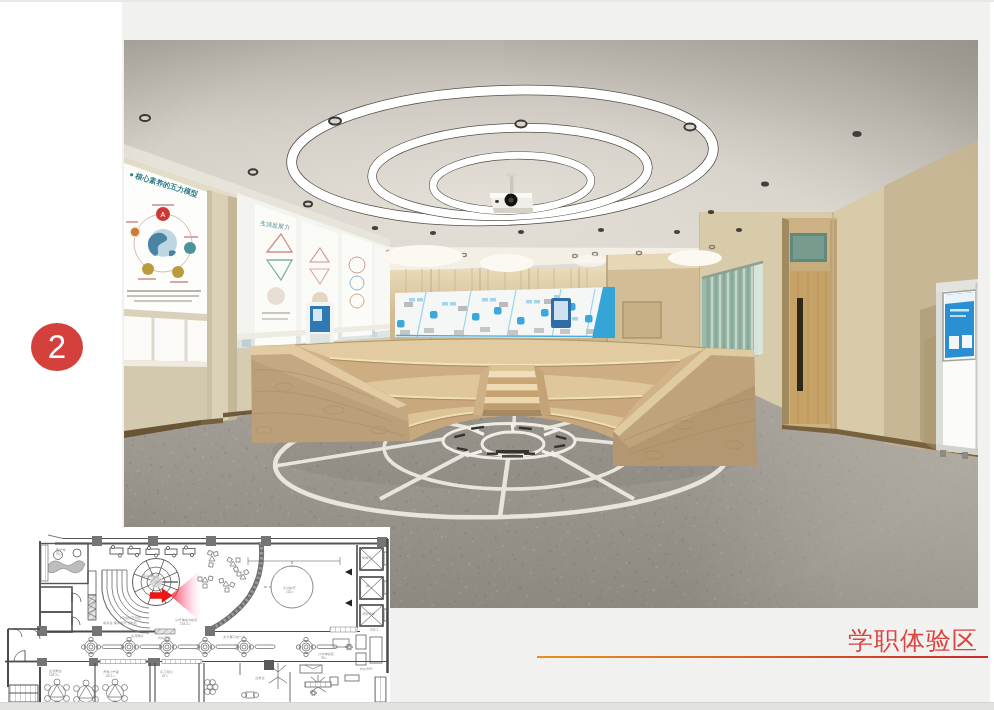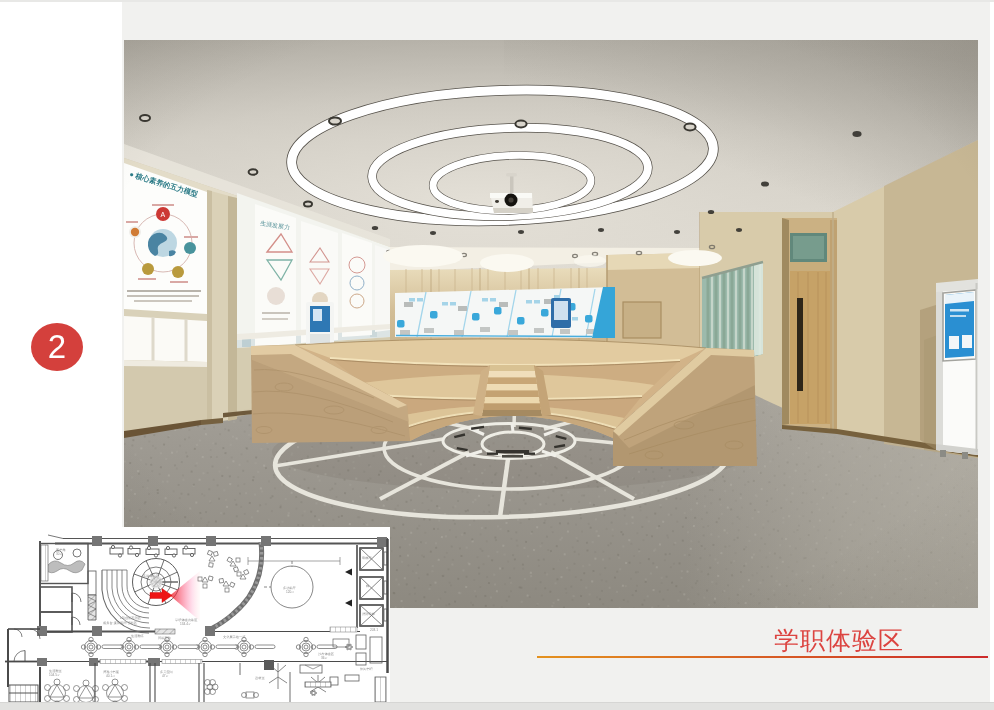--- a/index.html
+++ b/index.html
@@ -3,21 +3,21 @@
 <meta charset="utf-8">
 <style>
 html,body{margin:0;padding:0;width:994px;height:710px;background:#ffffff;overflow:hidden;
   font-family:"Liberation Sans",sans-serif;}
 #page{position:relative;width:994px;height:710px;}
 .slide{position:absolute;left:122px;top:0;width:868px;height:710px;background:#f1f1ef;}
 .topline{position:absolute;left:0;top:0;width:994px;height:2px;background:#e8e8e6;}
 .bottombar{position:absolute;left:0;top:702px;width:994px;height:8px;background:#e2e2e0;border-top:1px solid #d6d6d4;}
 .badge{position:absolute;left:31px;top:323px;width:52px;height:48px;border-radius:50%;
   background:#d4403c;color:#fff;font-size:33px;text-align:center;line-height:48px;}
-.caption{position:absolute;left:700px;top:624px;width:278px;text-align:center;
+.caption{position:absolute;left:700px;top:624px;width:278px;text-align:right;
   color:#dc4440;font-size:25px;letter-spacing:1px;}
 .cline{position:absolute;left:537px;top:655.5px;width:451px;height:2.5px;
   background:linear-gradient(90deg,#e4921e,#cc2a2a);}
 #photo{position:absolute;left:124px;top:40px;}
 #plan{position:absolute;left:0px;top:527px;}
 </style>
 </head>
 <body>
 <div id="page">
 

